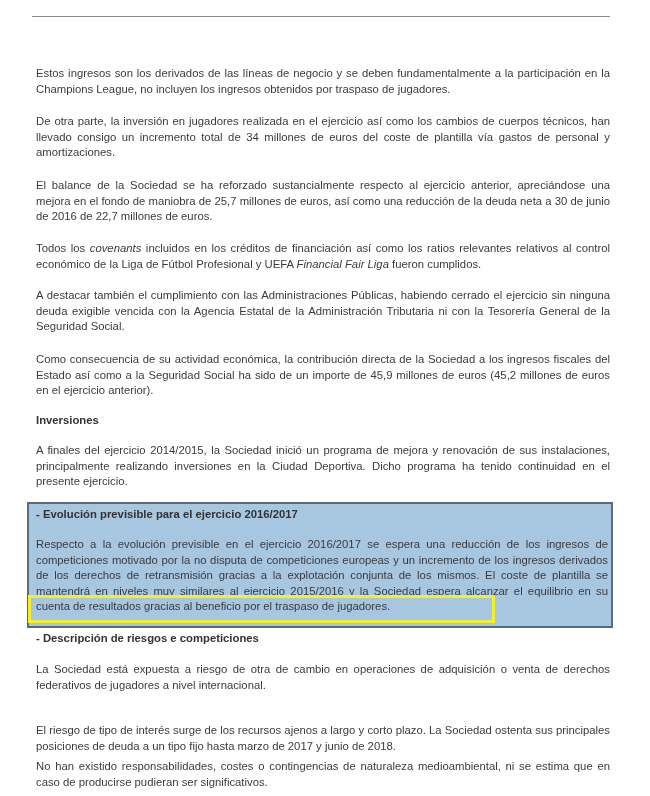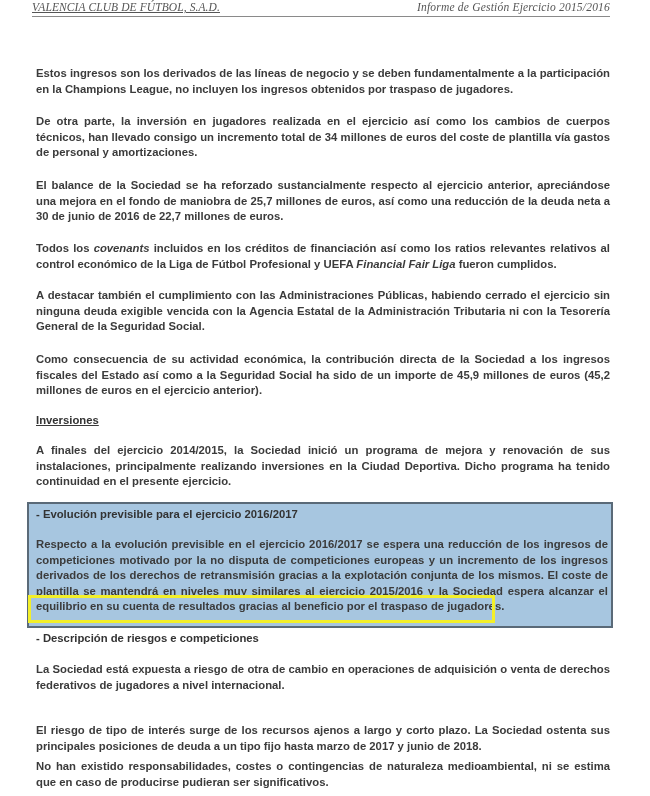--- a/index.html
+++ b/index.html
@@ -14,40 +14,38 @@
     position: absolute; left: 32px; top: 1px; width: 578px; height: 15px;
     border-bottom: 1px solid #8a8a8a;
     font-family: "Liberation Serif", "DejaVu Serif", serif;
     font-style: italic; font-size: 11.5px; color: #555;
   }
   .page-header .left { position: absolute; left: 0; top: 0; text-decoration: underline; letter-spacing: 0.1px; }
   .page-header .right { position: absolute; right: 0; top: 0; letter-spacing: 0.2px; }
   .body { position: absolute; left: 36px; width: 574px; }
   p.para {
     margin: 0; font-size: 11.3px; line-height: 15.6px;
-    text-align: justify; color: #3b3b3b; font-weight: bold;
+    text-align: justify; color: #3b3b3b;
   }
   .heading { font-weight: bold; font-size: 11.3px; color: #333; margin: 0; }
   .hl-box {
     position: absolute; left: 27px; top: 502px; width: 586px; height: 126px;
     background: #a7c6e0; border: 2px solid #5a6a78; box-sizing: border-box;
   }
   .yellow-hl {
     position: absolute; left: 28px; top: 595px; width: 467px; height: 28px;
     border: 3px solid #f3ef2a; box-sizing: border-box;
   }
   .box-inner { position: absolute; left: 36px; width: 572px; }
   i { font-style: italic; margin-top: 44px; }
 </style>
 </head>
 <body>
 
 <div class="page-header">
-  <span class="left">VALENCIA CLUB DE FÚTBOL, S.A.D.</span>
-  <span class="right">Informe de Gestión Ejercicio 2015/2016</span>
 </div>
 
 <div class="body" style="top:66px;">
   <p class="para">Estos ingresos son los derivados de las líneas de negocio y se deben fundamentalmente a la participación en la Champions League, no incluyen los ingresos obtenidos por traspaso de jugadores.</p>
 </div>
 
 <div class="body" style="top:114px;">
   <p class="para">De otra parte, la inversión en jugadores realizada en el ejercicio así como los cambios de cuerpos técnicos, han llevado consigo un incremento total de 34 millones de euros del coste de plantilla vía gastos de personal y amortizaciones.</p>
 </div>
 
@@ -60,21 +58,21 @@
 </div>
 
 <div class="body" style="top:288px;">
   <p class="para">A destacar también el cumplimiento con las Administraciones Públicas, habiendo cerrado el ejercicio sin ninguna deuda exigible vencida con la Agencia Estatal de la Administración Tributaria ni con la Tesorería General de la Seguridad Social.</p>
 </div>
 
 <div class="body" style="top:352px;">
   <p class="para">Como consecuencia de su actividad económica, la contribución directa de la Sociedad a los ingresos fiscales del Estado así como a la Seguridad Social ha sido de un importe de 45,9 millones de euros (45,2 millones de euros en el ejercicio anterior).</p>
 </div>
 
-<div class="body" style="top:414px;text-decoration:underline;">
+<div class="body" style="top:414px;">
   <p class="heading">Inversiones</p>
 </div>
 <div class="body" style="top:443px;">
   <p class="para">A finales del ejercicio 2014/2015, la Sociedad inició un programa de mejora y renovación de sus instalaciones, principalmente realizando inversiones en la Ciudad Deportiva. Dicho programa ha tenido continuidad en el presente ejercicio.</p>
 </div>
 
 <div class="hl-box"></div>
 <div class="box-inner" style="top:508px;">
   <p class="heading">- Evolución previsible para el ejercicio 2016/2017</p>
 </div>

